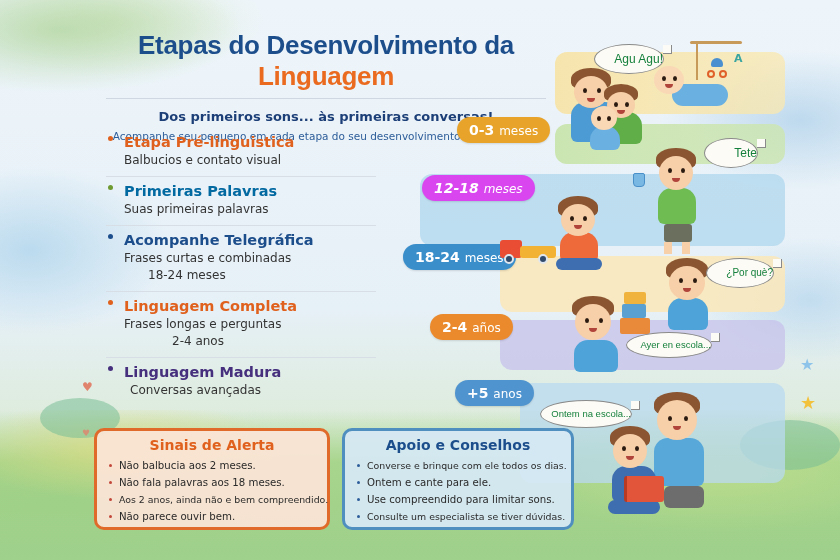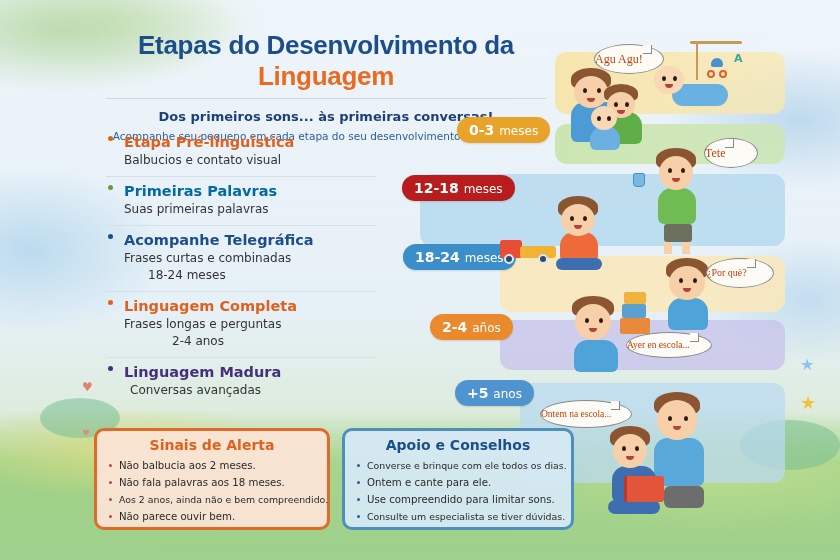--- a/index.html
+++ b/index.html
@@ -37,21 +37,21 @@
   .stage:last-child { border-bottom: none; }
   .stage .bullet { position: absolute; left: 2px; top: 8px; width: 5px; height: 5px; border-radius: 50%; }
   .stage .name { font-weight: bold; font-size: 14.5px; line-height: 20px; }
   .stage .sub { font-size: 12px; color: #333; line-height: 17px; }
   .stage .sub2 { font-size: 12px; color: #333; line-height: 17px; padding-left: 24px; }
 
   .band { position: absolute; border-radius: 12px; }
   .pill { position: absolute; height: 26px; border-radius: 13px; color: #fff; font-weight: bold; font-size: 14px; line-height: 26px; padding: 0 12px; white-space: nowrap; box-shadow: 0 1px 2px rgba(0,0,0,0.12); }
   .pill .unit { font-size: 12px; font-weight: normal; }
 
-  .bubble { position: absolute; background: #fdfbf5; border: 1.5px solid #8a8a8a; border-radius: 50%; color: #c2410c; font-family: Liberation Serif, serif; text-align: left; white-space: nowrap; }
+  .bubble { position: absolute; background: #fdfbf5; border: 1.5px solid #8a8a8a; border-radius: 50%; color: #15803d; font-family: Liberation Sans, sans-serif; text-align: right; white-space: nowrap; }
   .bubble::after { content: ""; position: absolute; width: 8px; height: 8px; background: #fdfbf5; border-right: 1.5px solid #8a8a8a; border-bottom: 1.5px solid #8a8a8a; }
 
   .kid { position: absolute; }
   .kid .head { position: absolute; border-radius: 50%; background: #f7cfa8; }
   .kid .hair { position: absolute; border-radius: 50% 50% 35% 35%; background: #8a5530; }
   .kid .body { position: absolute; border-radius: 14px 14px 6px 6px; }
   .kid .eye { position: absolute; width: 4px; height: 5px; border-radius: 50%; background: #2b1a10; }
   .kid .mouth { position: absolute; width: 8px; height: 4px; border-radius: 0 0 8px 8px; background: #b0433a; }
 
   .box { position: absolute; border-radius: 10px; padding: 6px 10px; }
@@ -118,21 +118,21 @@
 </div>
 
 <div class="band" style="left:555px;top:52px;width:230px;height:62px;background:linear-gradient(90deg,rgba(248,226,160,.85),rgba(250,232,175,.75));"></div>
 <div class="band" style="left:555px;top:124px;width:230px;height:40px;background:linear-gradient(90deg,rgba(200,228,170,.9),rgba(205,230,175,.8));"></div>
 <div class="band" style="left:420px;top:174px;width:365px;height:72px;background:rgba(175,215,238,.75);"></div>
 <div class="band" style="left:500px;top:256px;width:285px;height:56px;background:rgba(250,232,185,.85);"></div>
 <div class="band" style="left:500px;top:320px;width:285px;height:50px;background:rgba(200,196,235,.8);"></div>
 <div class="band" style="left:520px;top:383px;width:265px;height:100px;background:rgba(185,218,240,.75);"></div>
 
 <div class="pill" style="left:457px;top:117px;background:#e8a32a;"><span>0-3</span> <span class="unit">meses</span></div>
-<div class="pill" style="left:402px;top:175px;background:#b91c1c;"><span>12-18</span> <span class="unit">meses</span></div>
+<div class="pill" style="left:422px;top:175px;background:#d946ef;font-style:italic;"><span>12-18</span> <span class="unit">meses</span></div>
 <div class="pill" style="left:403px;top:244px;background:#3a8fcb;"><span>18-24</span> <span class="unit">meses</span></div>
 <div class="pill" style="left:430px;top:314px;background:#ea8a2c;"><span>2-4</span> <span class="unit">años</span></div>
 <div class="pill" style="left:455px;top:380px;background:#4f94cf;"><span>+5</span> <span class="unit">anos</span></div>
 
 <div style="position:absolute;left:690px;top:41px;width:52px;height:3px;background:#c89a5a;border-radius:2px;"></div>
 <div style="position:absolute;left:696px;top:42px;width:2px;height:38px;background:#c89a5a;"></div>
 <div style="position:absolute;left:711px;top:58px;width:12px;height:9px;border-radius:6px 6px 2px 2px;background:#4a90d0;"></div>
 <div style="position:absolute;left:707px;top:70px;width:8px;height:8px;border:2px solid #e0602a;border-radius:50%;"></div>
 <div style="position:absolute;left:719px;top:70px;width:8px;height:8px;border:2px solid #e0602a;border-radius:50%;"></div>
 <div style="position:absolute;left:734px;top:52px;color:#3aa5a0;font-size:11px;font-weight:bold;">A</div>

